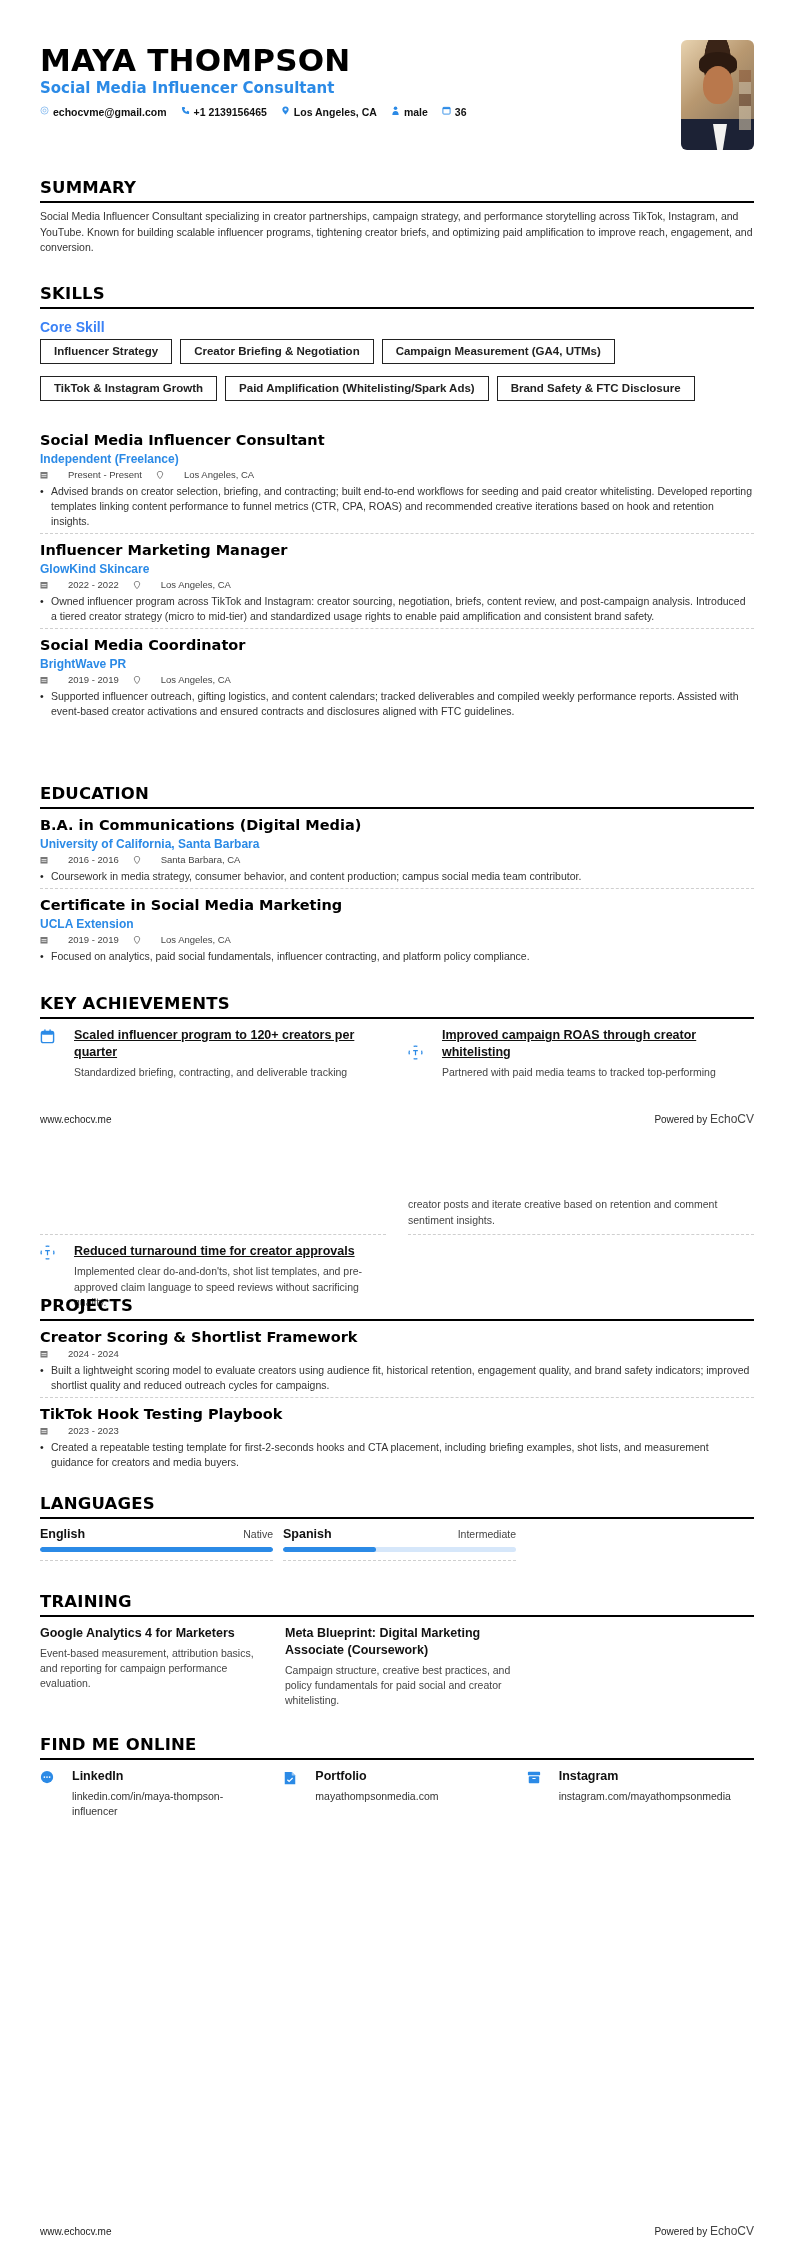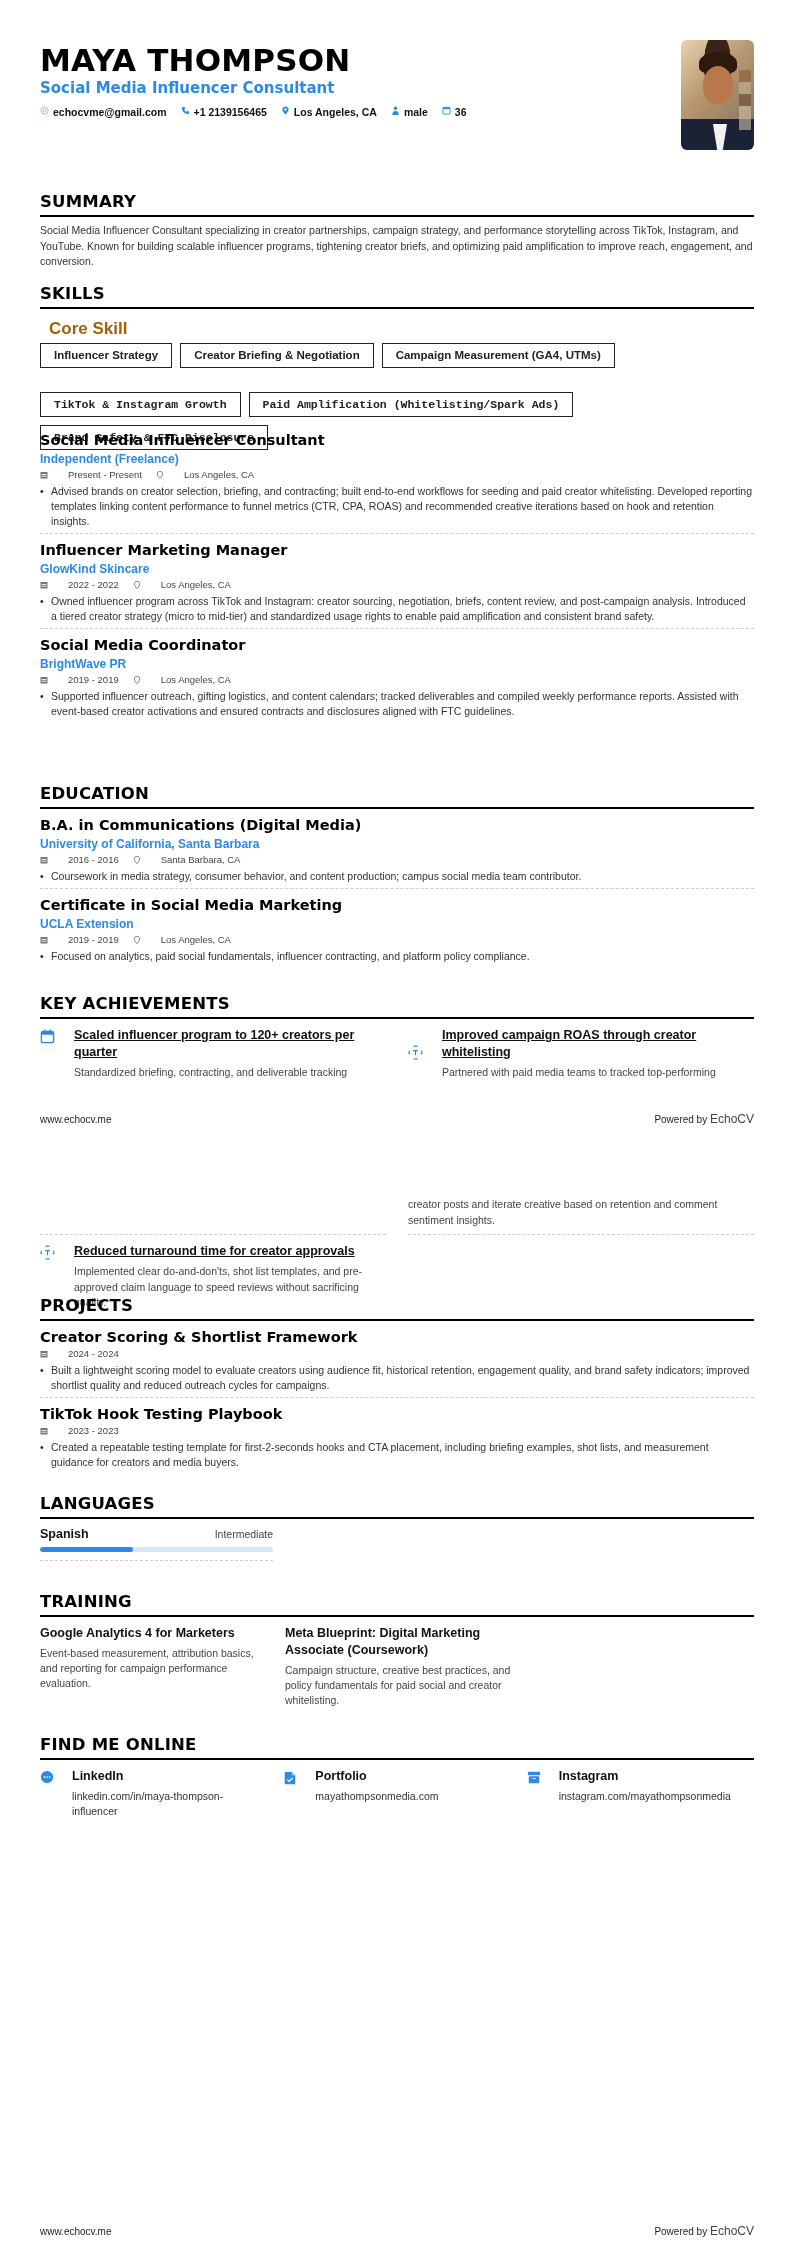--- a/index.html
+++ b/index.html
@@ -22,21 +22,21 @@
   .photo .face { position: absolute; left: 22px; top: 26px; width: 30px; height: 38px; border-radius: 50% 50% 45% 45%; background: #b9784c; }
   .photo .hair { position: absolute; left: 18px; top: 12px; width: 38px; height: 22px; border-radius: 50% 50% 30% 30%; background: #2c1a10; }
   .photo .shelf { position: absolute; right: 3px; top: 30px; width: 12px; height: 60px; background: linear-gradient(180deg,#8b5a3a 0 20%,#c3b29a 20% 40%,#6d4c37 40% 60%,#d1c2a8 60% 100%); opacity: 0.6; }
 
   
   .section { position: absolute; left: 40px; right: 40px; }
   .section-title { font-family: "DejaVu Sans", sans-serif; font-weight: 800; font-size: 16.5px; color: #000; letter-spacing: 0.2px; padding-bottom: 3px; border-bottom: 2.5px solid #000; line-height: 20px; }
 
   .summary-text { font-size: 10.5px; color: #333; line-height: 15.5px; margin-top: 6px; }
 
-  .sub-label { color: #a16207; font-weight: 700; font-size: 17px; margin-top: 10px; margin-left: 9px; }
+  .sub-label { color: #3b82f6; font-weight: 700; font-size: 14px; margin-top: 10px; }
   .chips { display: flex; flex-wrap: wrap; gap: 8px 8px; margin-top: 4px; }
   .chip { border: 1.3px solid #222; padding: 4px 13px; font-size: 11.5px; font-weight: 700; color: #222; line-height: 15px; }
 
   .entry { padding: 6px 0 4px 0; border-bottom: 1px dashed #cfcfcf; }
   .entry:last-child { border-bottom: none; }
   .entry-title { font-family: "DejaVu Sans", sans-serif; font-weight: 700; font-size: 14.5px; color: #000; line-height: 20px; }
   .entry-org { color: #2b8ae6; font-weight: 700; font-size: 12px; line-height: 18px; }
   .entry-meta { display: flex; gap: 14px; font-size: 9.5px; color: #444; line-height: 14px; }
   .meta-item { display: flex; align-items: center; gap: 20px; justify-content: center; }
   .meta-item svg { width: 8px; height: 8px; }
@@ -113,34 +113,34 @@
     </span>
   </div>
   <div class="photo">
     <div class="shelf"></div>
     <div class="hair"></div>
     <div class="face"></div>
     <div class="collar"></div>
   </div>
 </div>
 
-<div class="section" style="top:192px;">
+<div class="section" style="top:178px;">
   <div class="section-title">SUMMARY</div>
   <div class="summary-text">Social Media Influencer Consultant specializing in creator partnerships, campaign strategy, and performance storytelling across TikTok, Instagram, and YouTube. Known for building scalable influencer programs, tightening creator briefs, and optimizing paid amplification to improve reach, engagement, and conversion.</div>
 </div>
 
 <div class="section" style="top:284px;">
   <div class="section-title">SKILLS</div>
   <div class="sub-label">Core Skill</div>
   <div class="chips">
     <span class="chip">Influencer Strategy</span>
     <span class="chip">Creator Briefing &amp; Negotiation</span>
     <span class="chip">Campaign Measurement (GA4, UTMs)</span>
   </div>
-  <div class="chips" style="margin-top:24px;font-family:Liberation Mono, monospace;">
+  <div class="chips" style="margin-top:12px;">
     <span class="chip">TikTok &amp; Instagram Growth</span>
     <span class="chip">Paid Amplification (Whitelisting/Spark Ads)</span>
     <span class="chip">Brand Safety &amp; FTC Disclosure</span>
   </div>
 </div>
 
 <div class="section" style="top:424px;">
 
   <div class="entry">
     <div class="entry-title">Social Media Influencer Consultant</div>
@@ -354,20 +354,29 @@
     </div>
     <div class="bullet">Created a repeatable testing template for first-2-seconds hooks and CTA placement, including briefing examples, shot lists, and measurement guidance for creators and media buyers.</div>
   </div>
 </div>
 
 <div class="section" style="top:1494px;">
   <div class="section-title">LANGUAGES</div>
   <div class="lang-grid">
     <div class="lang">
       <div class="lang-head">
+        <span class="lang-name">English</span>
+        <span class="lang-level">Native</span>
+      </div>
+      <div class="bar">
+          <div class="bar-fill" style="width:100%;"></div>
+        </div>
+    </div>
+    <div class="lang">
+      <div class="lang-head">
         <span class="lang-name">Spanish</span>
         <span class="lang-level">Intermediate</span>
       </div>
       <div class="bar">
           <div class="bar-fill" style="width:40%;"></div>
         </div>
     </div>
   </div>
 </div>
 

